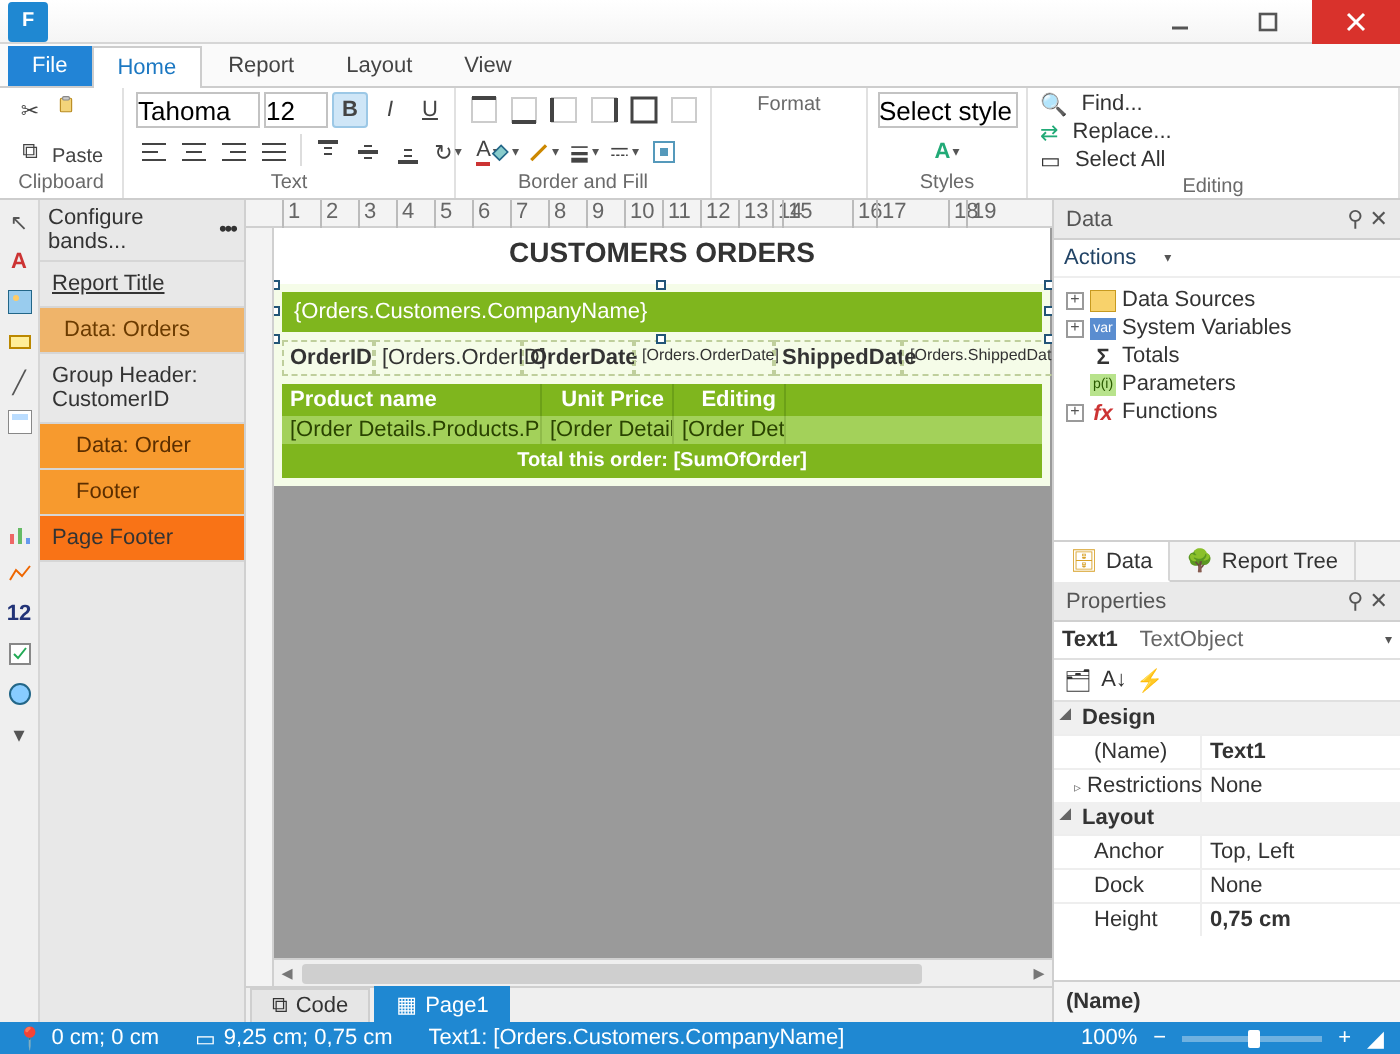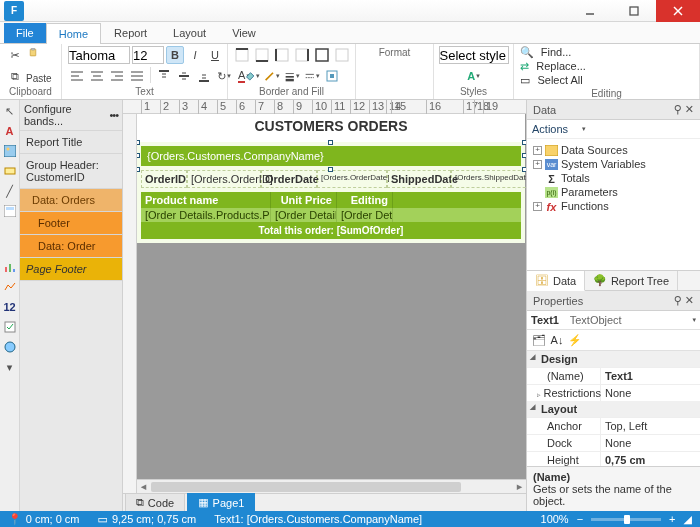--- a/index.html
+++ b/index.html
@@ -38,26 +38,26 @@
   .dd { font-size:7px; margin-left:1px; color:#555; }
   .chev::after { content:"▾"; font-size:7px; margin-left:1px; color:#555;}
   
   .work { position:absolute; top:100px; left:0; right:0; bottom:16px; display:flex; }
   .left-tools { width:20px; background:#efefef; border-right:1px solid #d6d6d6; display:flex; flex-direction:column; align-items:center; padding-top:4px; gap:6px; }
   .left-tools .tbtn { width:14px; height:14px; display:flex; align-items:center; justify-content:center; color:#555; }
   
   .bandpanel { width:103px; background:#e8e8e8; border-right:1px solid #d0d0d0; display:flex; flex-direction:column; font-size:10px; }
   .bandpanel .hdr { padding:3px 4px; color:#333; background:#e8e8e8; border-bottom:1px solid #d6d6d6; display:flex; justify-content:space-between; align-items:center;}
   .bandpanel .band { padding:5px 6px; border-bottom:1px solid #d6d6d6; background:#e8e8e8; }
-  .bandpanel .band.title { background:#e8e8e8;}
+  .bandpanel .band.title { background:#e8e8e8;text-decoration:underline;}
   .bandpanel .band.gh { background:#e8e8e8; }
   .bandpanel .band.data1 { background:#efb46a; color:#6b3b00; padding-left:12px;}
   .bandpanel .band.data2 { background:#f79a2e; color:#5b2e00; padding-left:18px;}
   .bandpanel .band.footer { background:#f79a2e; color:#5b2e00; padding-left:18px;}
-  .bandpanel .band.pf { background:#eab308;font-style:italic; }
+  .bandpanel .band.pf { background:#f97316; }
   
   .canvas-wrap { flex:1; display:flex; flex-direction:column; background:#9a9a9a; }
   .ruler-h { height:14px; background:#f3f3f3; border-bottom:1px solid #d0d0d0; position:relative; font-size:8px; color:#666; display:flex; align-items:center; padding-left:18px; }
   .ruler-h .tick { position:absolute; top:0; height:14px; border-left:1px solid #bbb; padding-left:2px;}
   .canvas-inner { flex:1; display:flex; overflow:hidden; }
   .ruler-v { width:14px; background:#f3f3f3; border-right:1px solid #d0d0d0;}
   .page { background:#14532d; margin:0; width:388px; position:relative;}
   .page-area { background:#f5fce8; padding:4px; }
   .rtitle { text-align:center; font-weight:bold; font-size:14px; padding:4px 0 8px; background:#fff;}
   .bar-green { background:#7fb61e; color:#fff; padding:4px 6px; font-size:11px; position:relative;}
@@ -382,24 +382,24 @@
       </div>
     <div class="tbtn">▾</div>
   </div>
 
   <div class="bandpanel">
     <div class="hdr">
         <span>Configure bands...</span>
         <span style="letter-spacing:-1px">•••</span>
       </div>
     <div class="band title">Report Title</div>
+    <div class="band data1">Data: Orders</div>
     <div class="band gh">Group Header: CustomerID</div>
-    <div class="band data1">Data: Orders</div>
+    <div class="band data2">Data: Order</div>
     <div class="band footer">Footer</div>
-    <div class="band data2">Data: Order</div>
     <div class="band pf">Page Footer</div>
   </div>
 
   <div class="canvas-wrap">
     <div class="ruler-h" id="rulerH">
         <span class="tick" style="left: 18px;">1</span>
         <span class="tick" style="left: 37px;">2</span>
         <span class="tick" style="left: 56px;">3</span>
         <span class="tick" style="left: 75px;">4</span>
         <span class="tick" style="left: 94px;">5</span>
@@ -407,21 +407,21 @@
         <span class="tick" style="left: 132px;">7</span>
         <span class="tick" style="left: 151px;">8</span>
         <span class="tick" style="left: 170px;">9</span>
         <span class="tick" style="left: 189px;">10</span>
         <span class="tick" style="left: 208px;">11</span>
         <span class="tick" style="left: 227px;">12</span>
         <span class="tick" style="left: 246px;">13</span>
         <span class="tick" style="left: 247px; margin-left: 16px;">14</span>
         <span class="tick" style="left: 268px;">15</span>
         <span class="tick" style="left: 303px;">16</span>
-        <span class="tick" style="left: 340px;">17</span>
+        <span class="tick" style="left: 315px;">17</span>
         <span class="tick" style="left: 351px;">18</span>
         <span class="tick" style="left: 360px;">19</span>
       </div>
     <div class="canvas-inner">
       <div class="ruler-v"></div>
       <div style="flex:1;overflow:hidden;display:flex;flex-direction:column;">
         <div class="page">
           <div class="rtitle">CUSTOMERS ORDERS</div>
           <div class="page-area">
             <div class="bar-green">
@@ -565,21 +565,20 @@
           <div class="pv">None</div>
         </div>
       <div class="prow">
           <div class="pk">Height</div>
           <div class="pv bold">0,75 cm</div>
         </div>
 
     </div>
     <div class="desc">
       <div class="dn">(Name)</div>
-      <div>Gets or sets the name of the object.</div>
     </div>
   </div>
 </div>
 
 <div class="status">
   <div class="seg">📍<span>0 cm; 0 cm</span></div>
   <div class="seg">▭<span>9,25 cm; 0,75 cm</span></div>
   <div class="seg">
       <span>Text1: [Orders.Customers.CompanyName]</span>
     </div>

